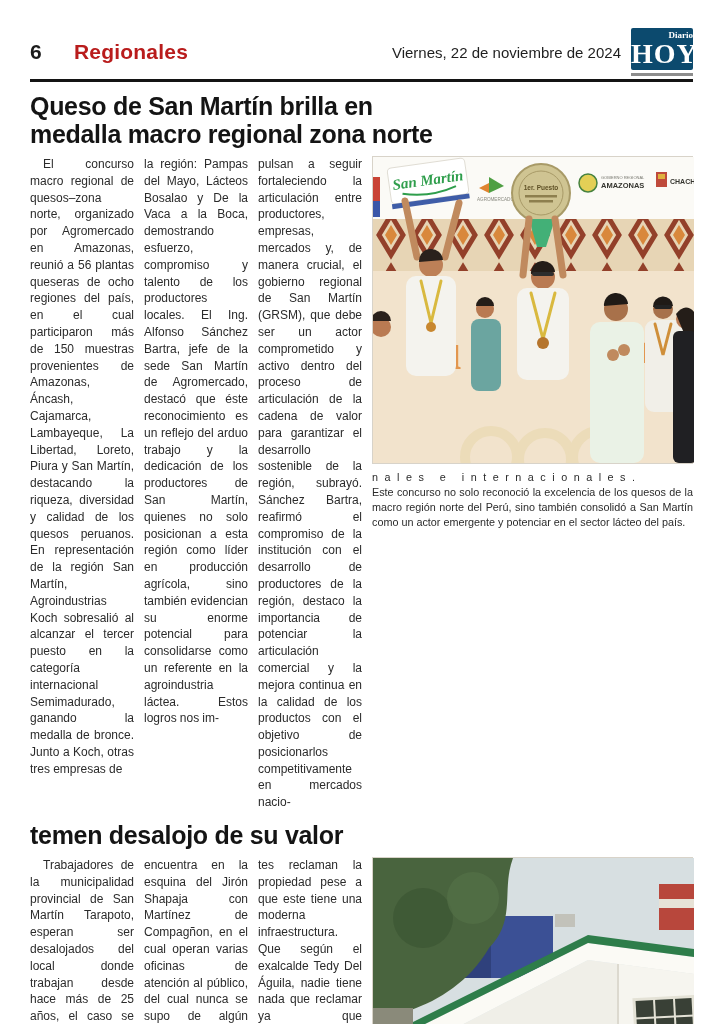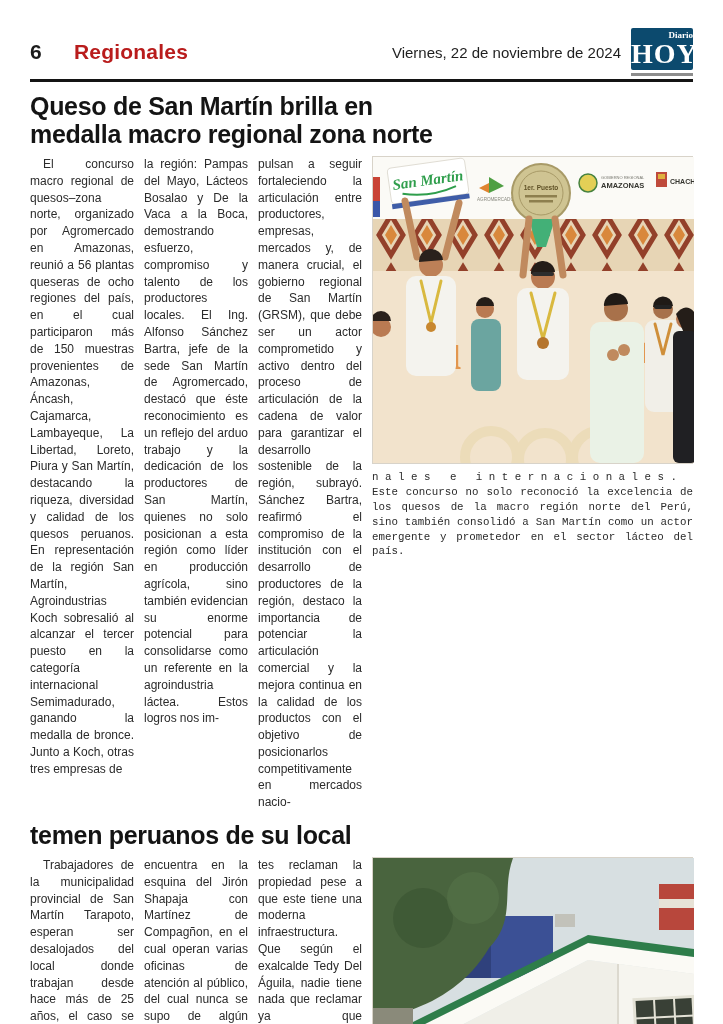--- a/index.html
+++ b/index.html
@@ -37,21 +37,21 @@
   .cols { display:flex; gap:10px; width:332px; flex:0 0 auto; }
   .col {
     width:104px; font-size:12px; line-height:1.4; text-align:justify;
     color:#2b2b2b; word-spacing:-0.2px;
   }
   .col.indent-first { text-indent:13px; }
   .figure-block { width:321px; flex:0 0 auto; }
   figure { margin:0; }
   .photo-frame { border:1px solid #d8d3c9; line-height:0; }
   .photo-frame svg { display:block; }
-  figcaption { margin-top:6px; font-size:10.8px; line-height:1.38; text-align:justify; color:#2b2b2b;font-family:Liberation Mono, monospace; }
+  figcaption { margin-top:6px; font-size:10.8px; line-height:1.38; text-align:justify; color:#2b2b2b; }
   .cap-spread { letter-spacing:6.5px; white-space:nowrap; overflow:hidden; }
 
   .article-2 { margin-top:10px; }
 </style>
 </head>
 <body>
 
 <div class="sheet">
 
   <div class="masthead">
@@ -173,30 +173,30 @@
                 <path d="M282 167 L290 198 L298 167" stroke="#cf8f3a" stroke-width="3" fill="none"></path>
 
                 <circle cx="313" cy="162" r="10" fill="#b97a52"></circle>
                 <path d="M303 157 q10 -13 20 0 l2 36 h-7 z" fill="#241d18"></path>
                 <rect x="300" y="174" width="24" height="132" rx="6" fill="#202023"></rect>
               </g>
             </svg>
           </div>
           <figcaption>
             <div class="cap-spread">nales e internacionales.</div>
-            <div>Este concurso no solo reconoció la excelencia de los quesos de la macro región norte del Perú, sino también consolidó a San Martín como un actor emergente y prometedor en el sector lácteo del país.</div>
+            <div>Este concurso no solo reconoció la excelencia de los quesos de la macro región norte del Perú, sino también consolidó a San Martín como un actor emergente y potenciar en el sector lácteo del país.</div>
           </figcaption>
         </figure>
       </div>
     </div>
   </article>
 
   <article class="article-2">
     <h1 class="headline">
-      <span>temen peruanos de su local</span>
+      <span>temen desalojo de su valor</span>
     </h1>
     <div class="article-body">
       <div class="cols">
         <div class="col indent-first">Trabajadores de la municipalidad provincial de San Martín Tarapoto, esperan ser desalojados del local donde trabajan desde hace más de 25 años, el caso se daría hoy viernes o en el lapso de esta semana debido a una orden judicial. Eldith Soria Terrones, secretaria general del sindicato de trabajadores de la municipalidad, aseguró que están desconcertados totalmente no solo por la falta de comunicación de la alcaldesa y sus funcionarios, sino también porque ya existe un fallo judicial que otorga la propiedad de un local de 300 metros cuadrados a vecinos de Tarapoto. El local que perdió la municipalidad provincial se</div>
         <div class="col">encuentra en la esquina del Jirón Shapaja con Martínez de Compagñon, en el cual operan varias oficinas de atención al público, del cual nunca se supo de algún litigio o la existencia de algún propietario que no sea el municipio, sin embargo ganó el proceso judicial con documentos aparentemente antiguos de la Sunarp de Moyobamba, los mismos que debieron ser de la Sunarp Tarapoto. De otro lado, se conoció también que otro local del municipio conocido como el centro integral del adulto mayor (CIAM) en la cuadra 11 del jirón Ricardo Palma sigue ahora un proceso judicial cuyos litigan-</div>
         <div class="col">tes reclaman la propiedad pese a que este tiene una moderna infraestructura. Que según el exalcalde Tedy Del Águila, nadie tiene nada que reclamar ya que enteramente le pertenece al municipio, así como cuestionó a la actual alcaldesa Lluni Perea y a sus funcionarios por no preocuparse por las propiedades del municipio. Finalmente, los trabajadores municipales llamaron la atención a la alcaldesa por su aparente negligencia por no litigar el tema y exigir que el procurador público intervenga en la defensa del inmueble, aunque con la orden judicial no hay mucho que hacer, pero dijeron que exigirán que la autoridad municipal recupere la propiedad perdida.</div>
       </div>
       <div class="figure-block">
         <figure>
           <div class="photo-frame">

